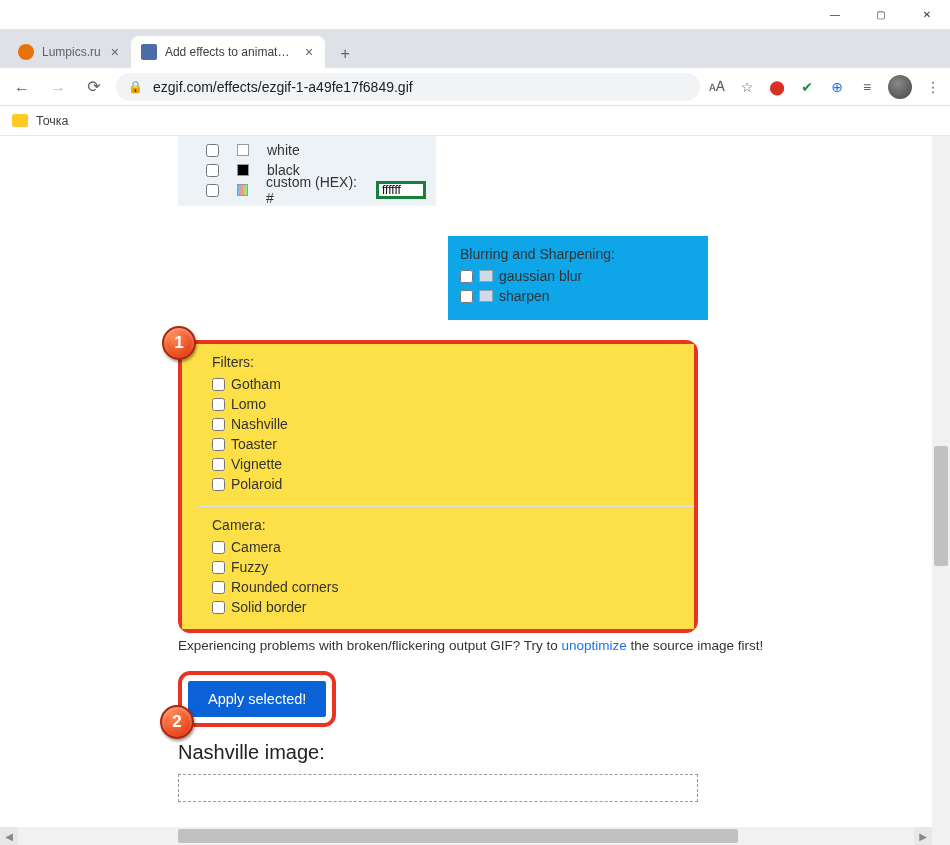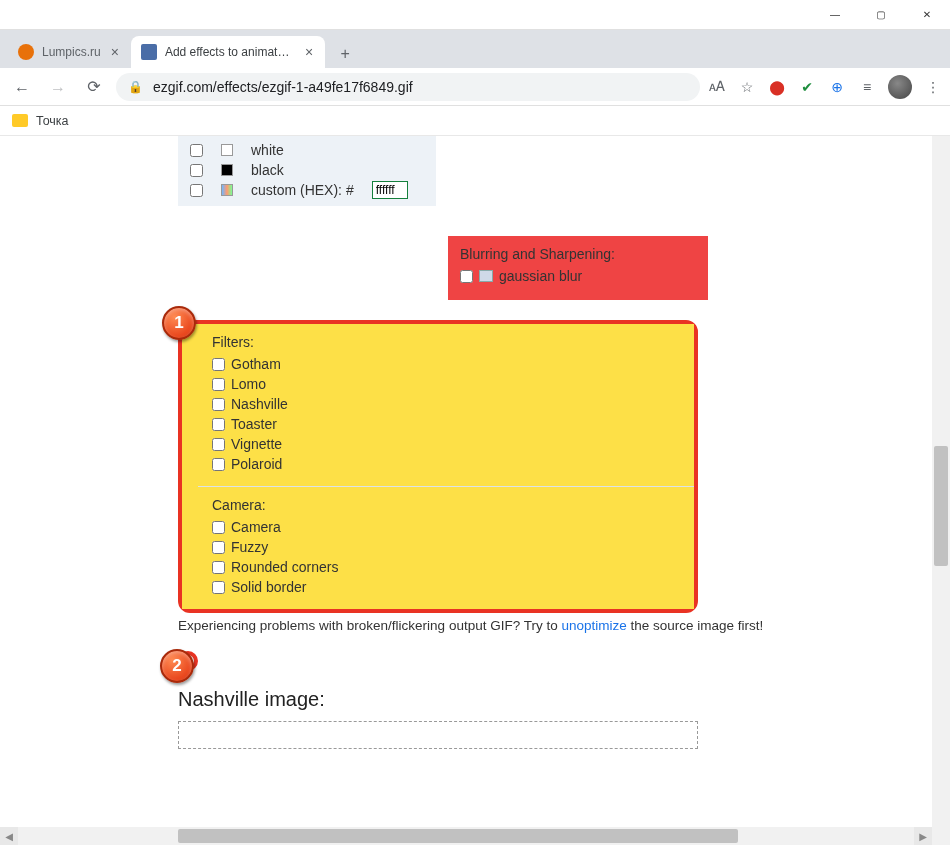--- a/index.html
+++ b/index.html
@@ -170,37 +170,38 @@
 
 .color-box-area {
   width: 258px;
   padding: 4px 10px 6px 12px;
 }
 .clr-line {
   display: flex;
   align-items: center;
   gap: 18px;
   height: 20px;
+  margin-left: 16px;
 }
 .swatch {
   width: 12px; height: 12px; border: 1px solid #999;
 }
 .swatch.white { background: #fff; }
 .swatch.black { background: #000; }
 .swatch.custom {
   background: linear-gradient(90deg,#6fb7ff,#ff9a6f,#7aff95);
 }
 .hexinput {
-  width: 36px; height: 18px; font-size: 12px;
-  border: 1px solid #15803d;
+  width: 50px; height: 18px; font-size: 12px;
+  border: 3px solid #15803d;
   padding: 0 3px;
 }
 
 .blur-box {
-  background: #ef4444;
+  background: #0ea5e9;
   width: 260px;
   margin-left: 270px;
   margin-top: 30px;
   padding: 10px 12px 14px 12px;
 }
 .section-title { font-size: 14px; color: #333; margin-bottom: 4px; }
 .thumb {
   width: 14px; height: 12px;
   background: #cfd9e8;
   border: 1px solid #8aa;
@@ -391,20 +392,25 @@
     </div>
 
     
     <div class="blur-box">
       <div class="section-title">Blurring and Sharpening:</div>
       <div class="chk-line">
         <input type="checkbox" style="">
         <span class="thumb"></span>
         <span>gaussian blur</span>
       </div>
+      <div class="chk-line">
+        <input type="checkbox" style="">
+        <span class="thumb"></span>
+        <span>sharpen</span>
+      </div>
     </div>
 
     
     <div class="hl-box">
       <div class="badge badge1">
           <span>1</span>
         </div>
       <div class="hl-inner">
         <div class="sub-sec">
           <div class="section-title">Filters:</div>
@@ -455,20 +461,21 @@
       </div>
     </div>
 
     
     <div class="tip">
       <span>Experiencing problems with broken/flickering output GIF? Try to </span><a href="#">unoptimize</a><span> the source image first!</span>
     </div>
 
     
     <div class="apply-wrap">
+      <button class="apply-btn">Apply selected!</button>
       <div class="badge badge2">
           <span>2</span>
         </div>
     </div>
 
     
     <div class="proc-title">Nashville image:</div>
     <div class="dashed"></div>
 
   </div>

